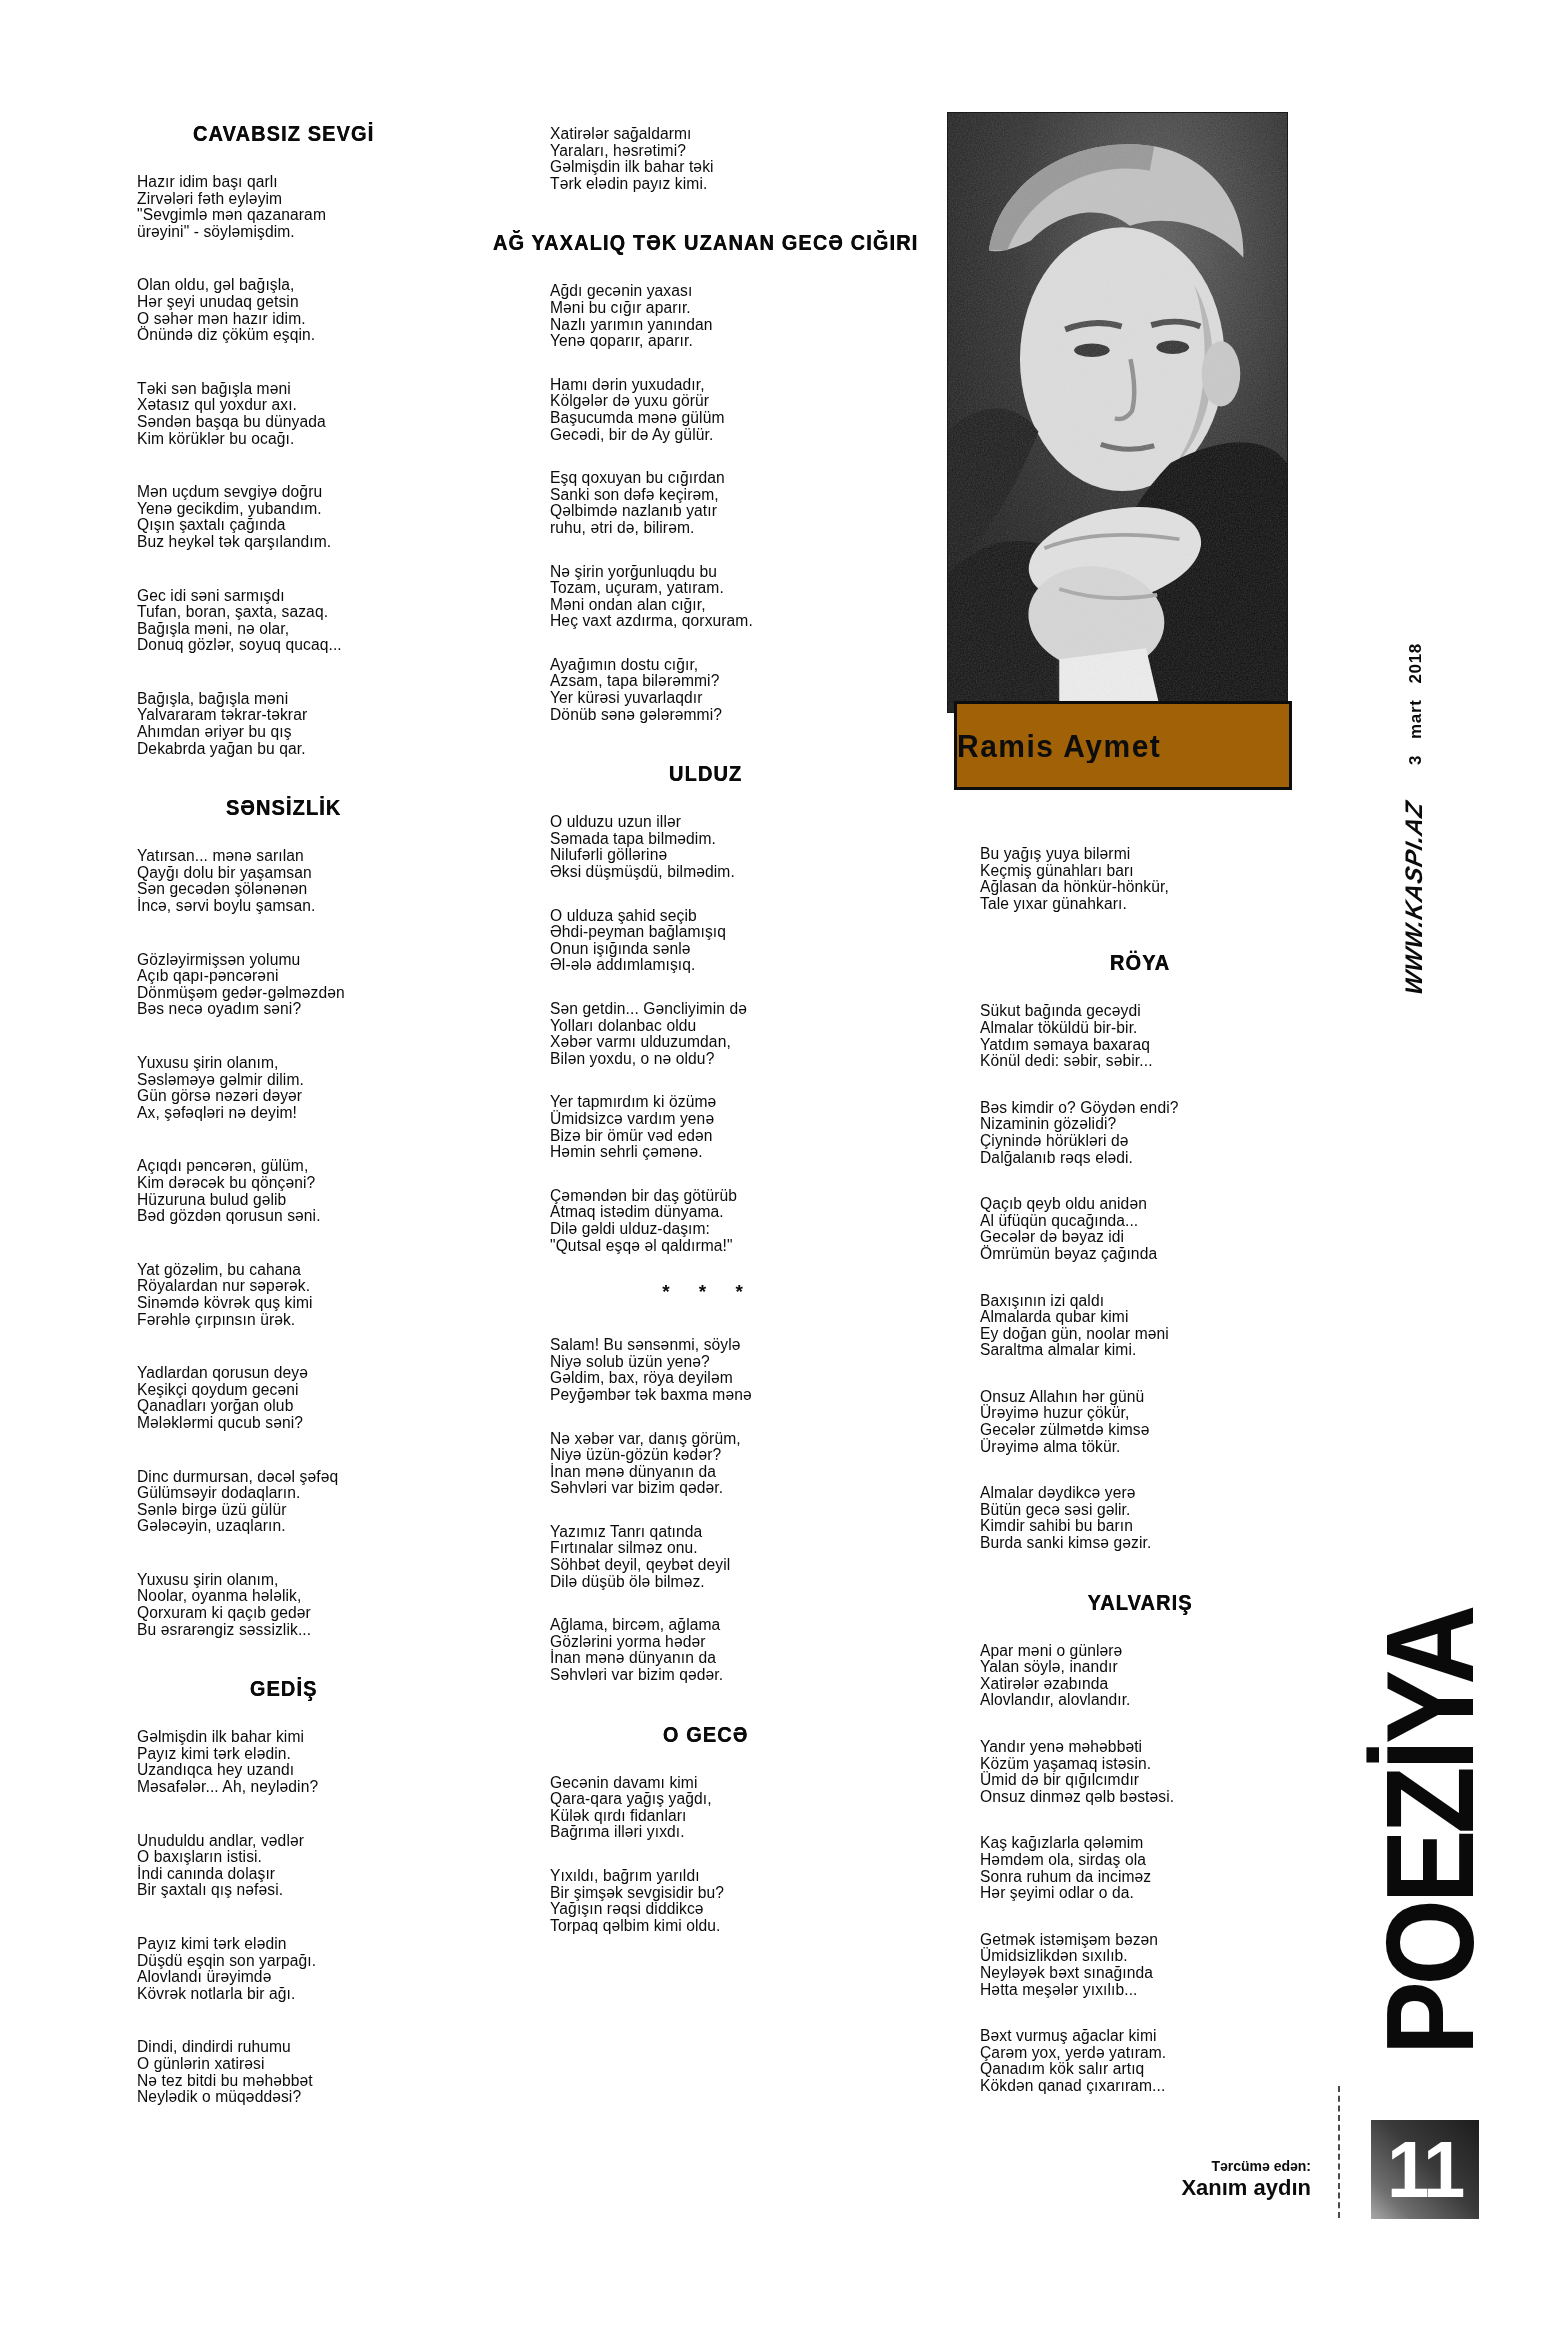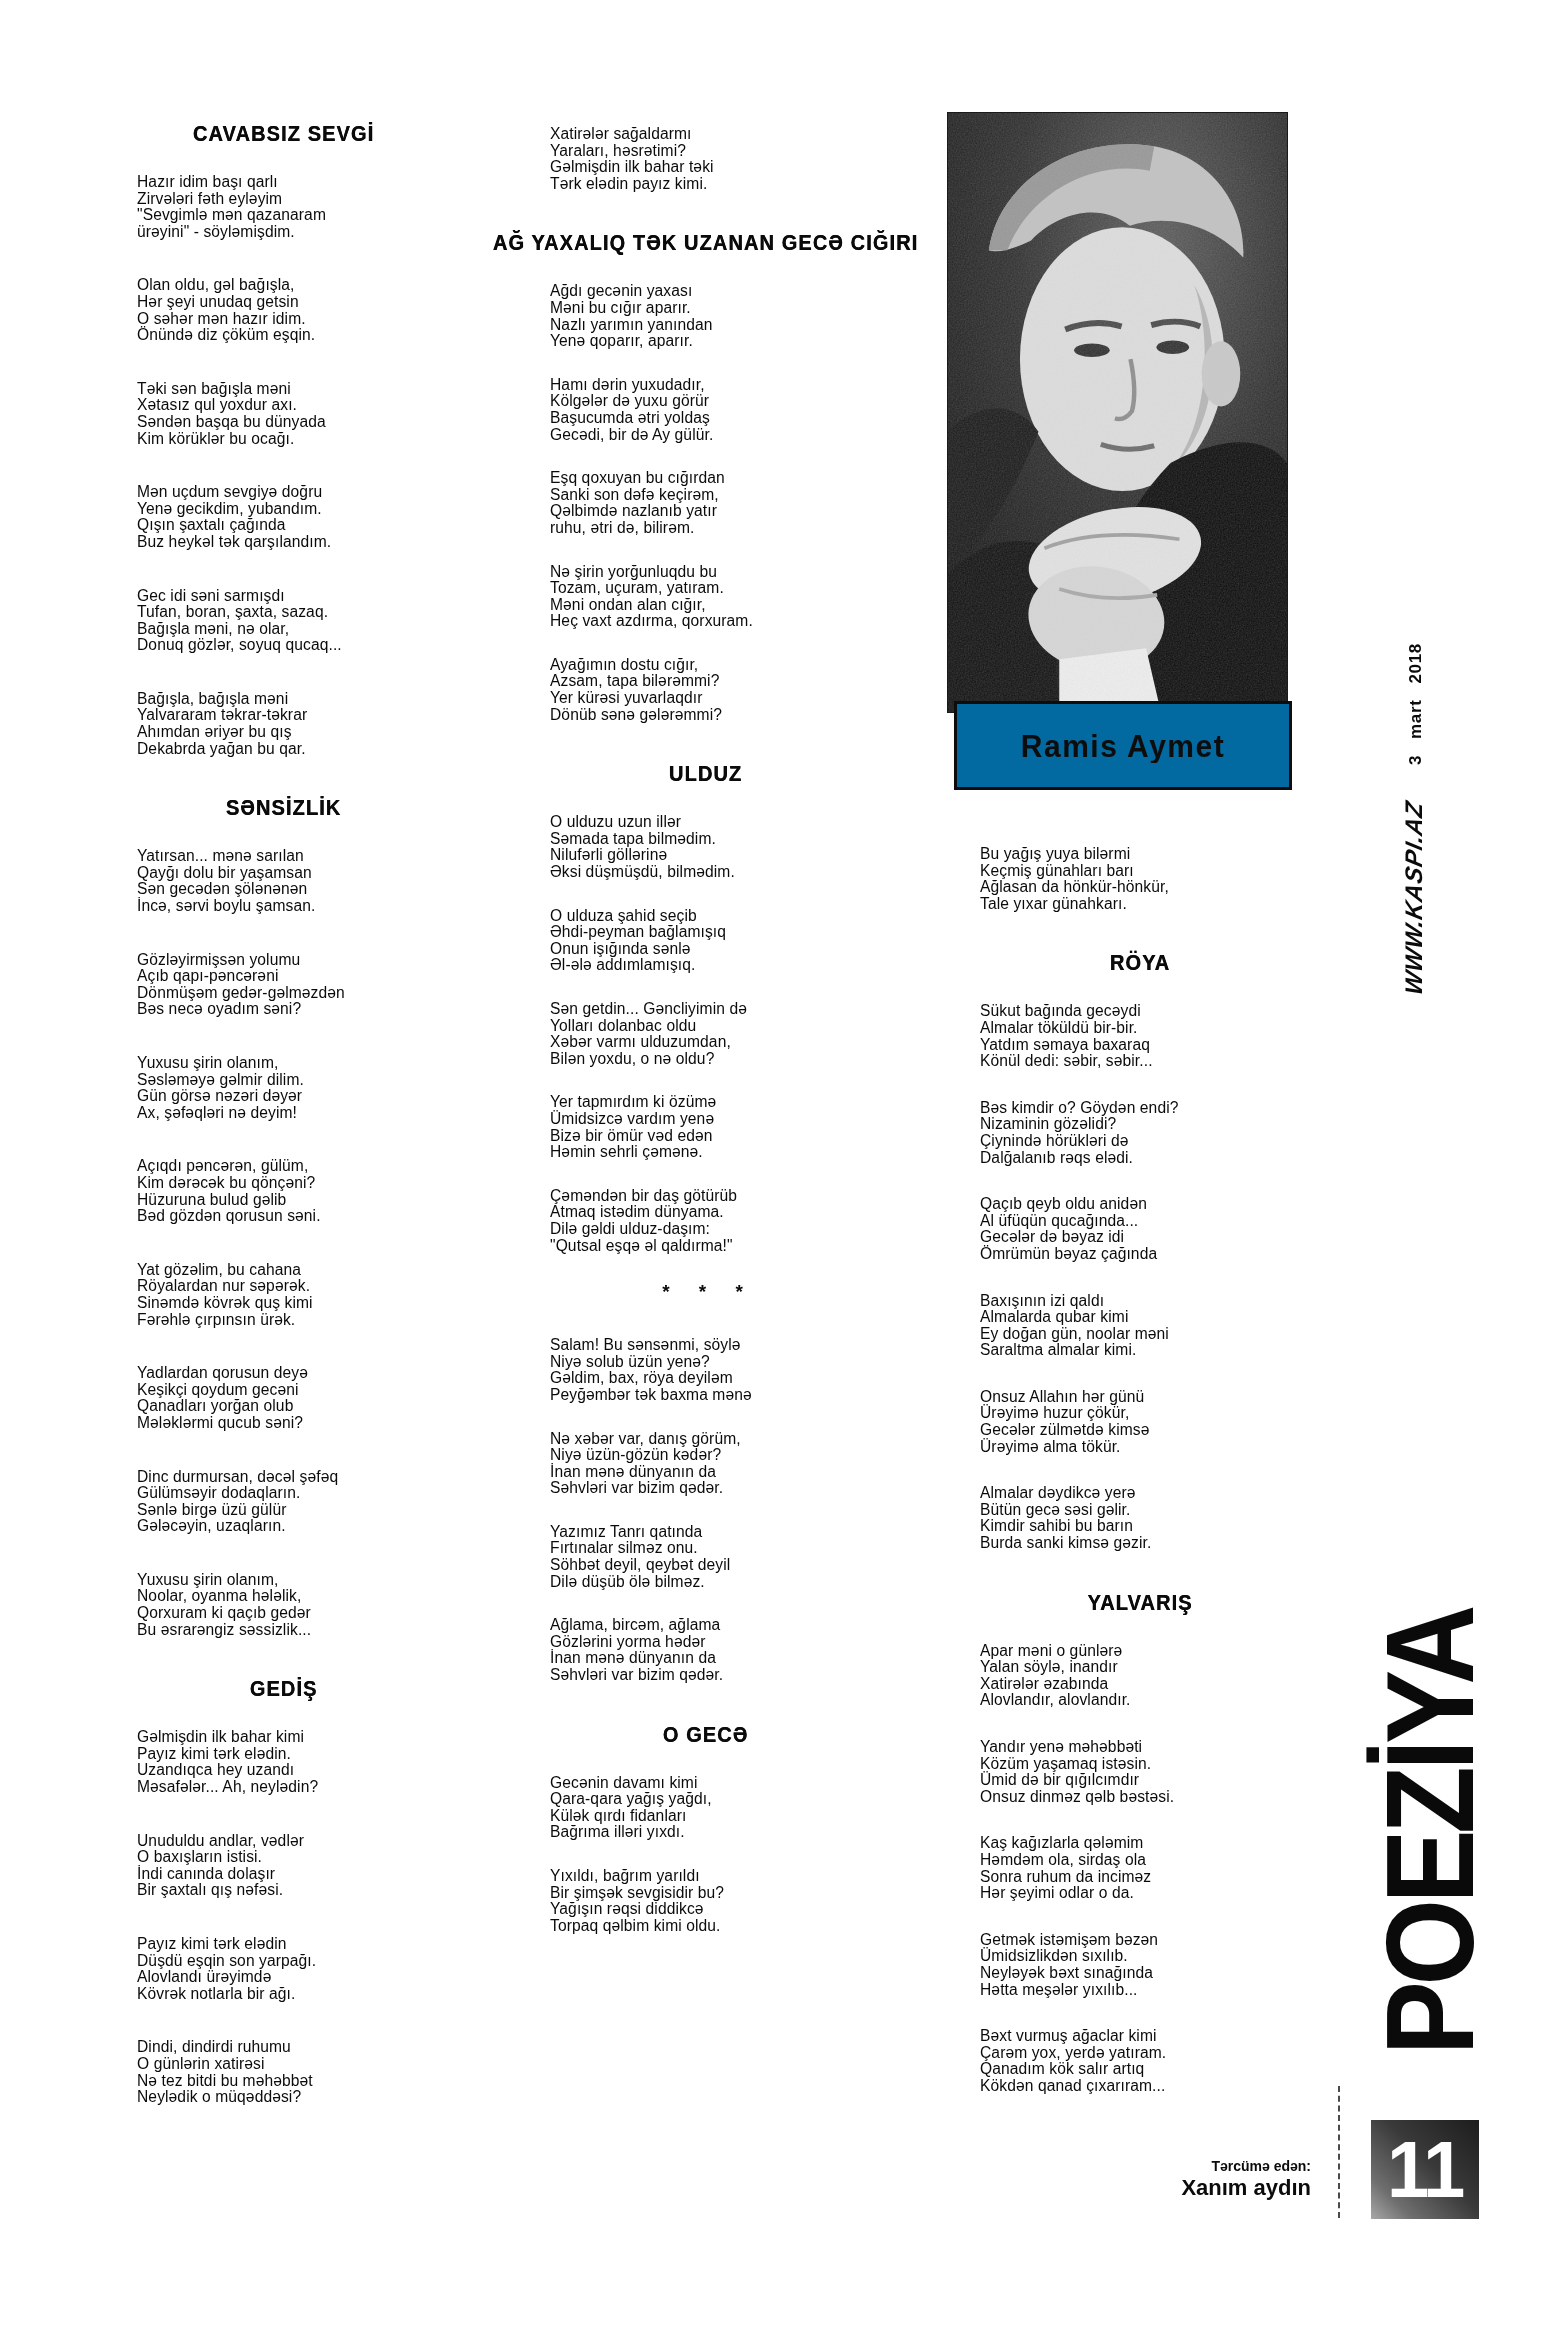--- a/index.html
+++ b/index.html
@@ -38,22 +38,22 @@
     letter-spacing:12px; margin:21px 0 34px 6px;
   }
 
   
   .photo{
     position:absolute; left:948px; top:113px; width:339px; height:599px;
     z-index:1; outline:1.5px solid #1a1a1a; background:#222;
   }
   .caption-box{
     position:absolute; left:954px; top:701px; width:332px; height:83px;
-    background:#0369a1; border:3px solid #0d0d0d; z-index:2;
-    display:flex; align-items:center; justify-content:center;
+    background:#a16207; border:3px solid #0d0d0d; z-index:2;
+    display:flex; align-items:center; 
   }
   .caption-text{
     font-size:30px; font-weight:bold; letter-spacing:1.5px; color:#0d0d0d;
     transform:scaleY(1.05);
   }
 
   
   .vwrap{ position:absolute; display:flex; align-items:center; justify-content:center; }
   .vwrap > span{ transform:rotate(-90deg); white-space:nowrap; display:block; }
 
@@ -224,21 +224,21 @@
       <h2 class="poem-title">AĞ YAXALIQ TƏK UZANAN GECƏ CIĞIRI</h2>
       <div class="stanza">
         <div class="line">Ağdı gecənin yaxası</div>
         <div class="line">Məni bu cığır aparır.</div>
         <div class="line">Nazlı yarımın yanından</div>
         <div class="line">Yenə qoparır, aparır.</div>
       </div>
       <div class="stanza">
         <div class="line">Hamı dərin yuxudadır,</div>
         <div class="line">Kölgələr də yuxu görür</div>
-        <div class="line">Başucumda ətri yoldaş</div>
+        <div class="line">Başucumda mənə gülüm</div>
         <div class="line">Gecədi, bir də Ay gülür.</div>
       </div>
       <div class="stanza">
         <div class="line">Eşq qoxuyan bu cığırdan</div>
         <div class="line">Sanki son dəfə keçirəm,</div>
         <div class="line">Qəlbimdə nazlanıb yatır</div>
         <div class="line">ruhu, ətri də, bilirəm.</div>
       </div>
       <div class="stanza">
         <div class="line">Nə şirin yorğunluqdu bu</div>

